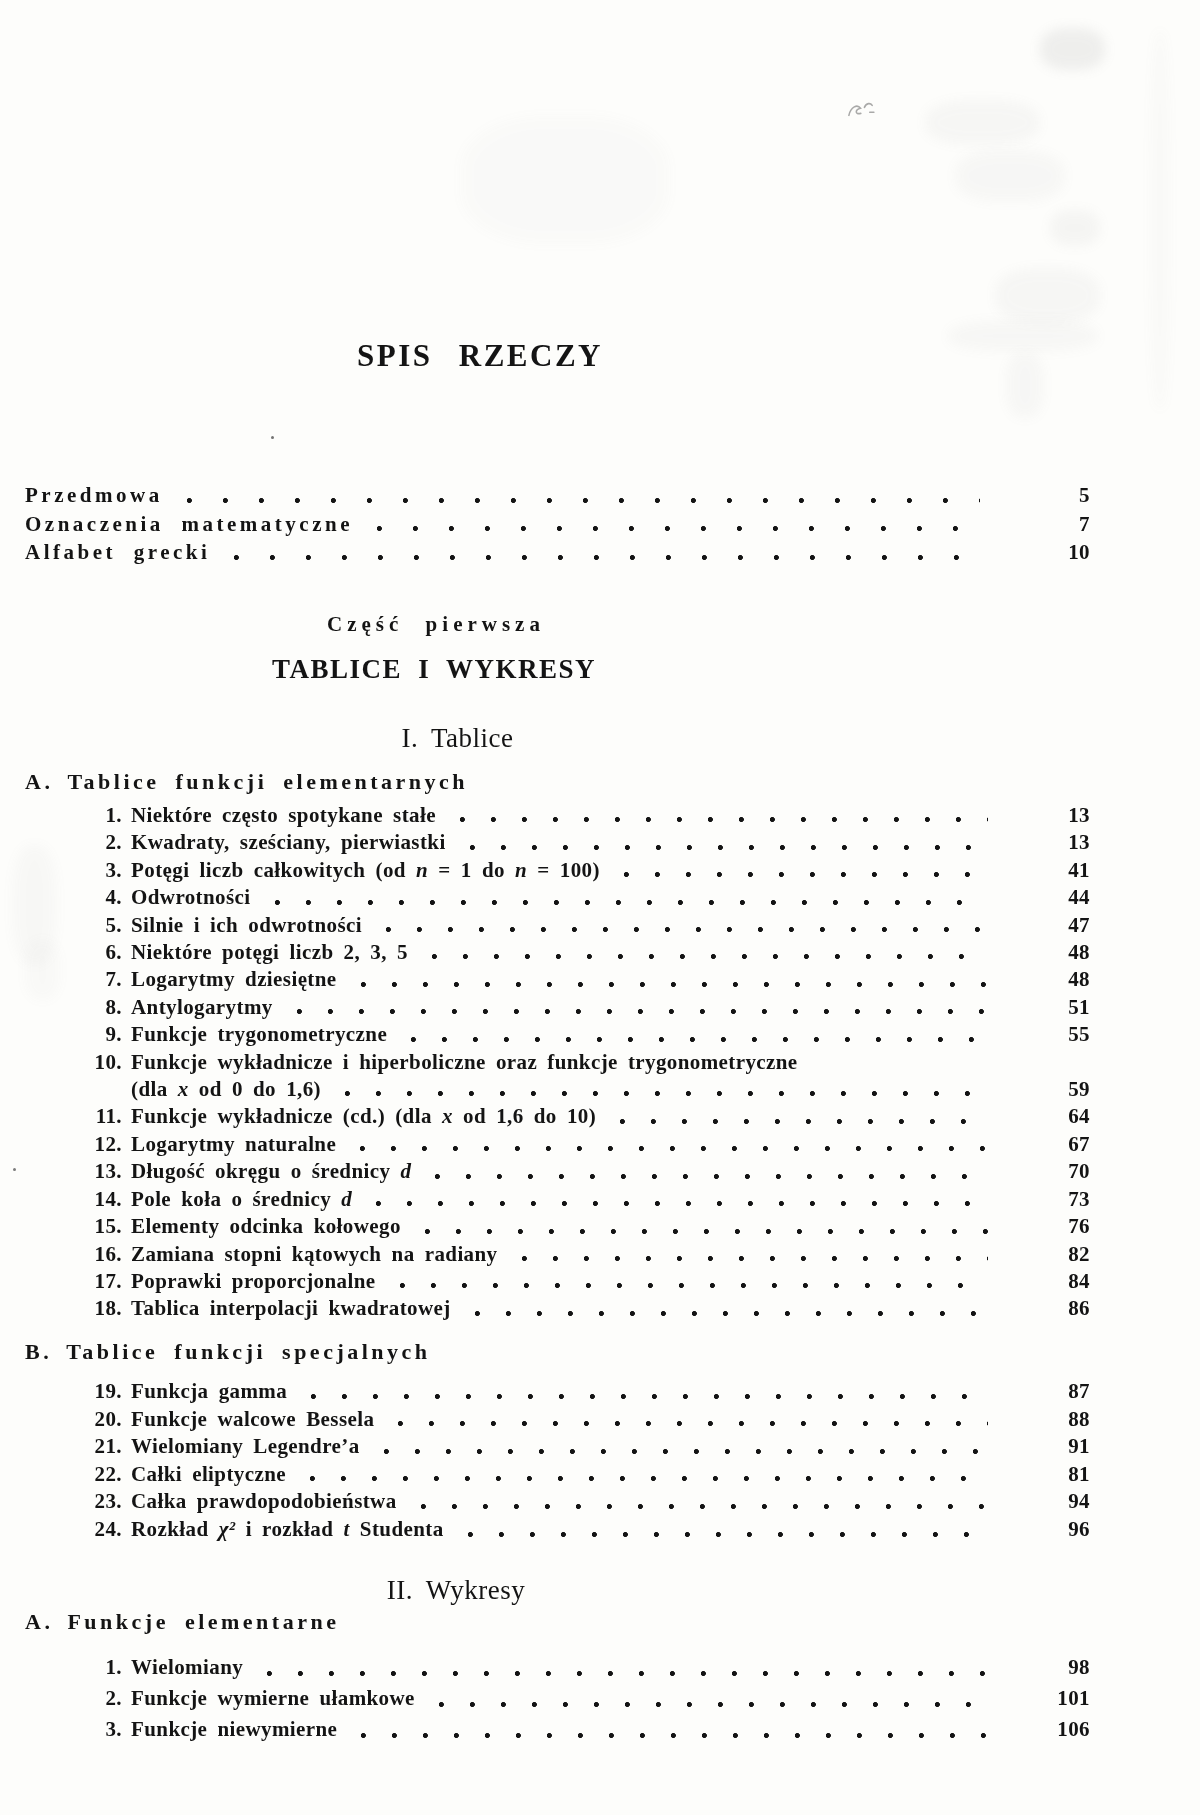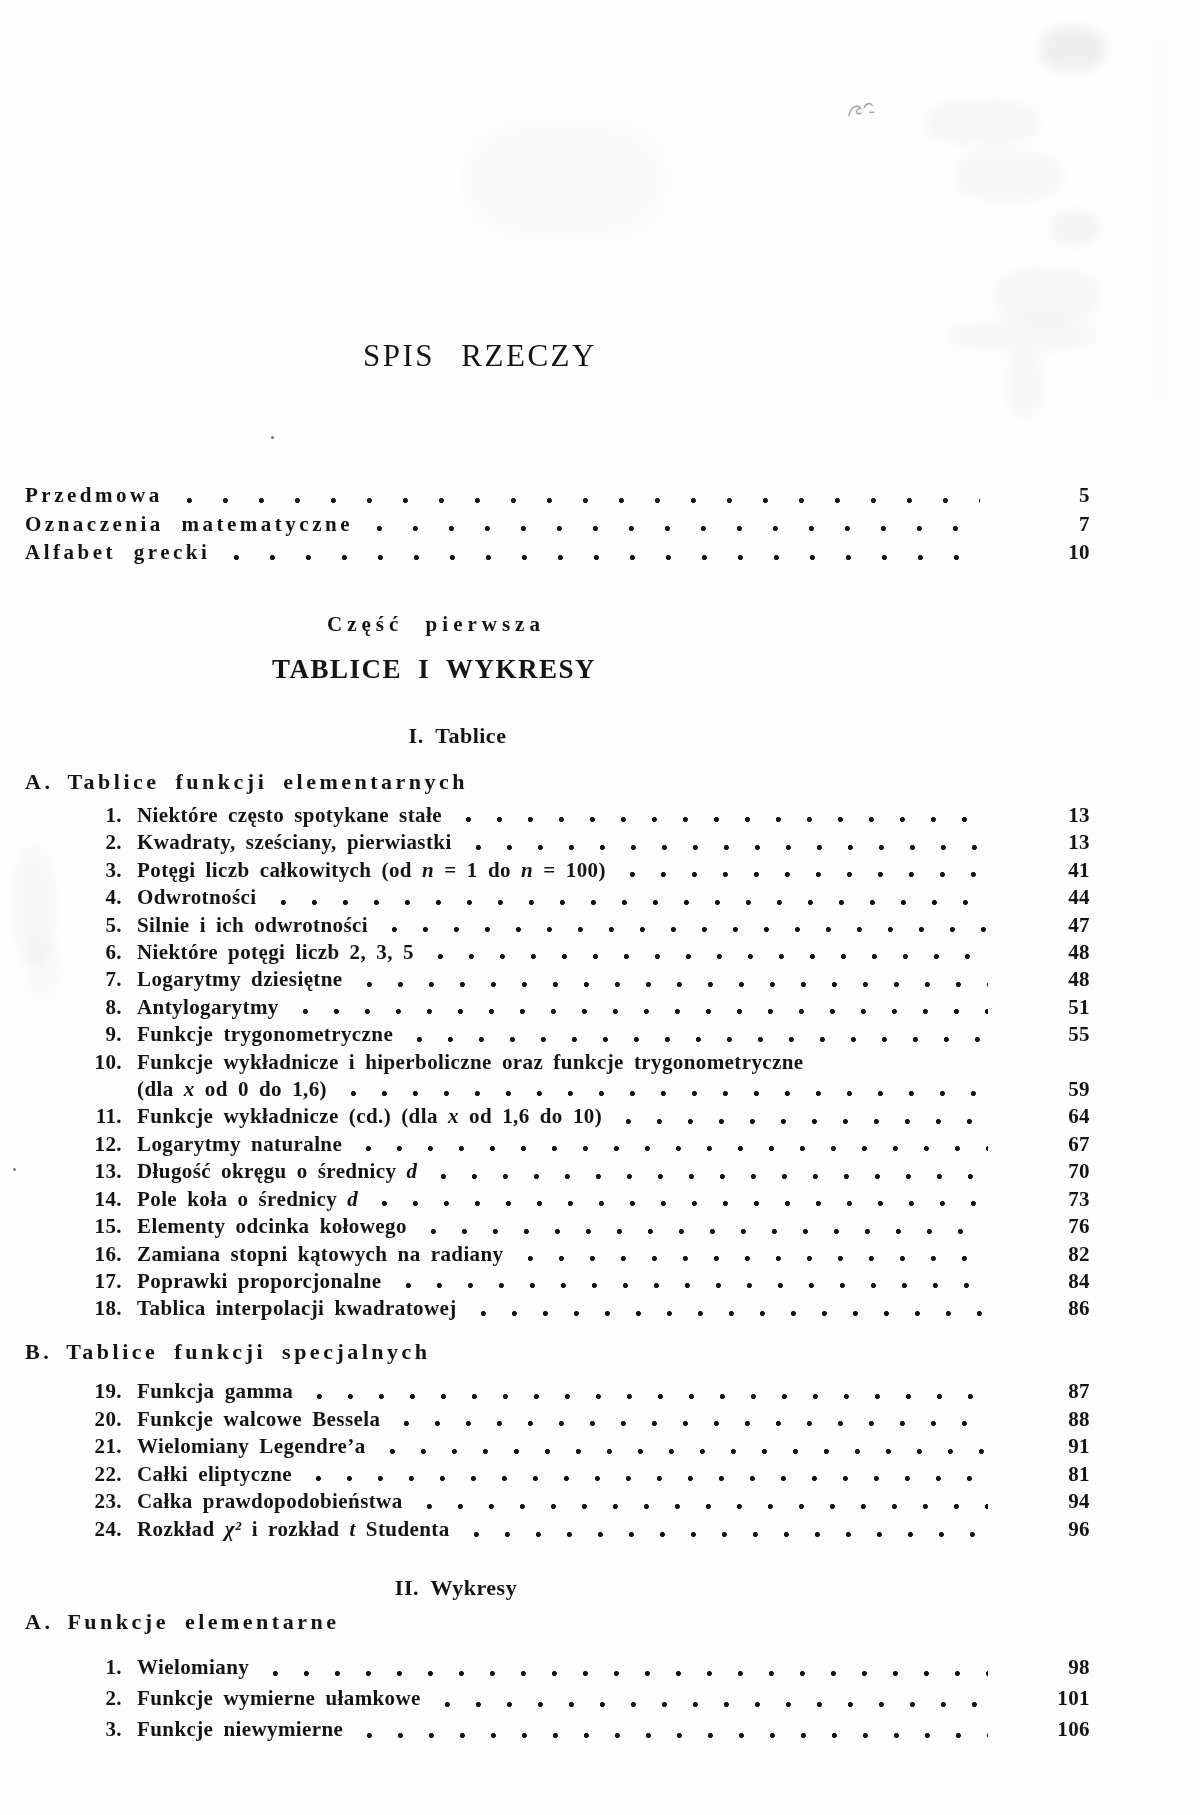--- a/index.html
+++ b/index.html
@@ -7,24 +7,24 @@
     width:1200px;height:1815px;
     background:#fdfdfb;
     font-family:"Liberation Serif", serif;
     color:#141414;
     overflow:hidden;
   }
   #page{position:relative;width:1200px;height:1815px;}
 
   
   .centered{position:absolute;left:0;text-align:center;white-space:nowrap;}
-  #title{top:338px;width:960px;font-weight:400;font-size:31px;letter-spacing:2.5px;word-spacing:16px;}
+  #title{top:338px;width:960px;font-weight:700;font-size:31px;letter-spacing:2.5px;word-spacing:16px;}
   #kicker{top:612px;width:872px;font-weight:700;font-size:21px;letter-spacing:5px;word-spacing:12px;}
   #parttitle{top:654px;width:868px;font-weight:700;font-size:27px;letter-spacing:1.5px;word-spacing:8px;}
-  .sec-heading{font-weight:700;font-size:22px;letter-spacing:.5px;word-spacing:6px;}
+  .sec-heading{font-weight:400;font-size:27px;letter-spacing:.5px;word-spacing:6px;}
   #sec1{top:723px;width:915px;}
   #sec2{top:1575px;width:912px;}
 
   
   .group-heading{position:absolute;left:25px;font-weight:700;font-size:22px;letter-spacing:3.5px;word-spacing:7px;white-space:nowrap;}
   #groupA{top:769px;}
   #groupB{top:1339px;}
   #groupC{top:1609px;text-align:right;}
   .group-heading .g-title{margin-left:14px;}
 
@@ -36,21 +36,21 @@
   #front .leader{background-size:36px 9px;margin-right:52px;}
   #listA{top:802px;}
   #listB{top:1378px;}
   #listA .toc-row{line-height:27.4px;}
   #listB .toc-row{line-height:27.6px;justify-content:flex-end;}
   #listC{top:1652px;}
   #listC .toc-row{line-height:31px;}
 
   .toc-row{display:flex;align-items:flex-end;}
   .toc-row .num{flex:0 0 97px;text-align:right;}
-  .toc-row .label{margin-left:15px;white-space:nowrap;}
+  .toc-row .label{margin-left:9px;white-space:nowrap;}
   #front .toc-row .label{margin-left:0;}
   .leader{flex:1 1 auto;height:9px;margin:0 44px 5px 24px;
     background-image:radial-gradient(circle at 2.4px 4.5px,#141414 2.15px,rgba(0,0,0,0) 2.9px);
     background-size:31px 9px;background-repeat:repeat-x;background-position:left bottom;}
   .pagenum{flex:0 0 58px;text-align:right;}
   .toc-row i{font-style:italic;}
 
   
   .ghost{position:absolute;background:#8f8f8f;filter:blur(6px);border-radius:40%;}
   .speck{position:absolute;width:3px;height:3px;background:#444;border-radius:50%;}

